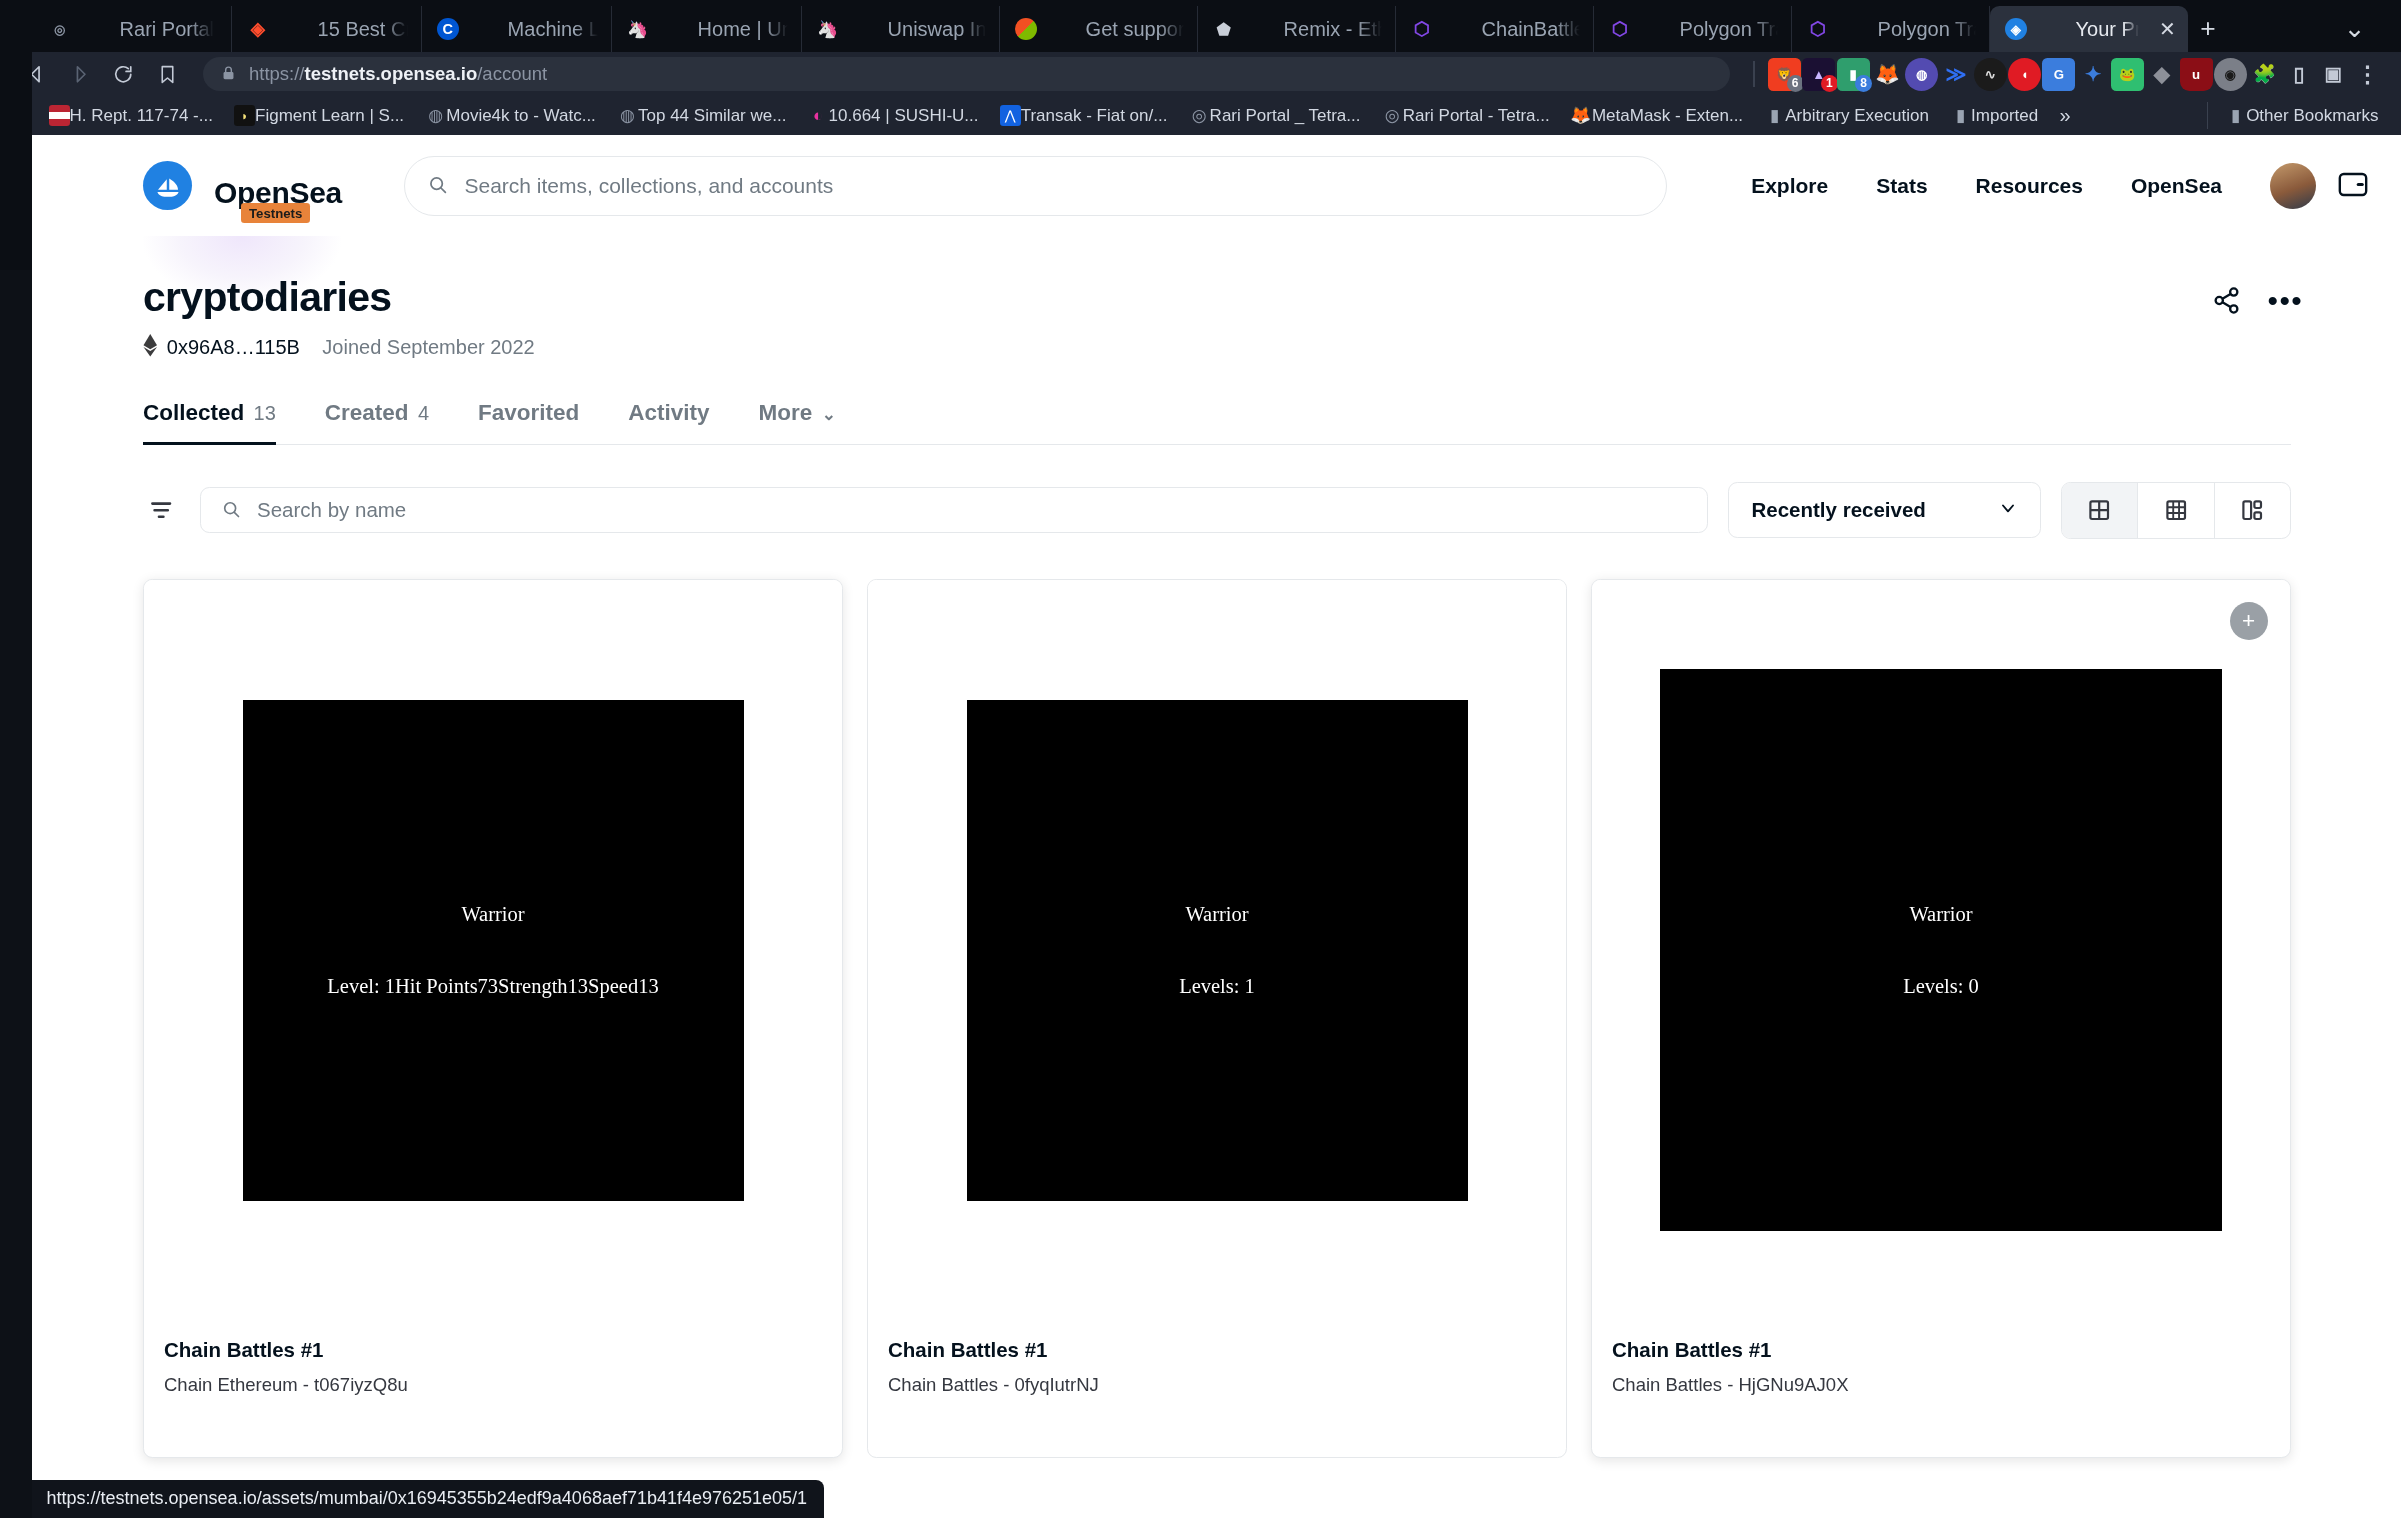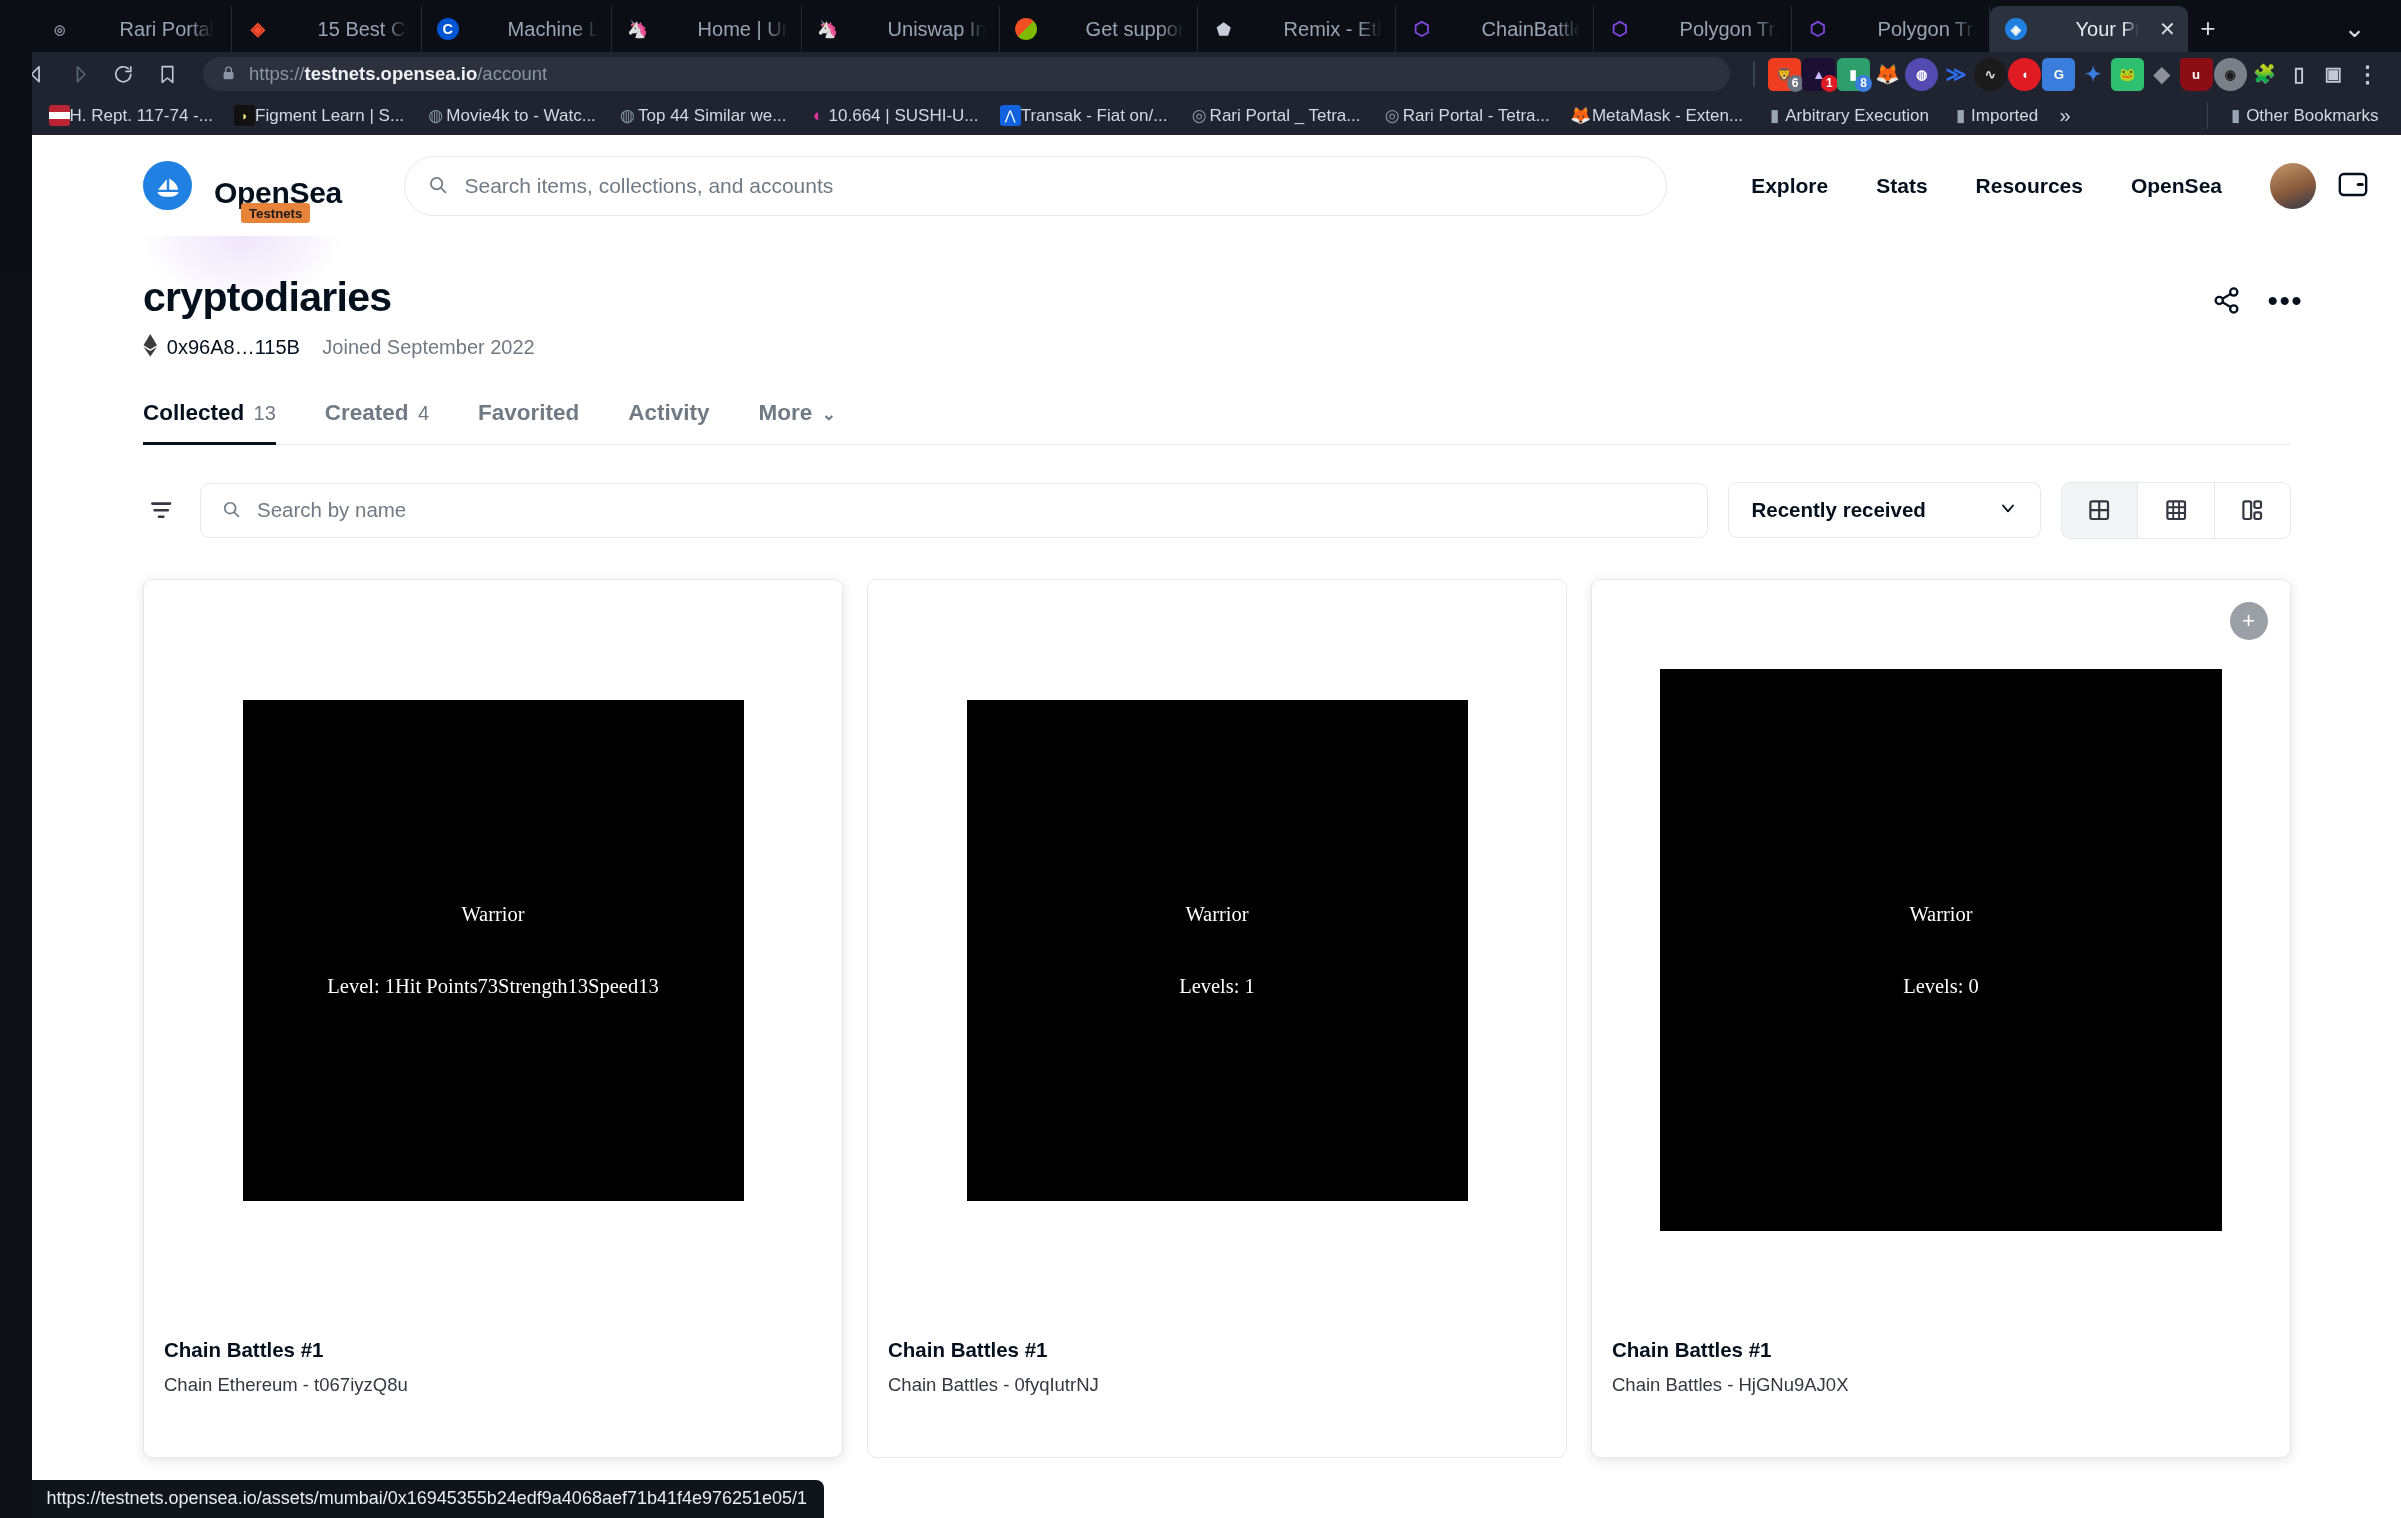--- a/index.html
+++ b/index.html
@@ -179,21 +179,21 @@
   .ptab .chev { font-size: 17px; }
 
   .filterbar {
     margin: 37px 111px 0 111px;
     display:flex; align-items:center; gap: 20px;
   }
   .filter-btn {
     width: 37px; height:37px; display:flex; align-items:center; justify-content:center;
   }
   .name-search {
-    flex: 1 1 auto; height: 55px; border:1.3px solid #e5e8eb; border-radius: 9.3px;
+    flex: 1 1 auto; height: 46px; border:1.3px solid #e5e8eb; border-radius: 9.3px;
     display:flex; align-items:center; gap: 16px; padding: 0 20px;
   }
   .name-search-ph { font-size: 20.5px; color:#707a83; }
   .sort-select {
     flex: 0 0 313px; height: 56px; border:1.3px solid #e5e8eb; border-radius: 9.3px;
     display:flex; align-items:center; justify-content:space-between;
     padding: 0 22.5px; font-size: 20.5px; font-weight:700; color:#04111d;
   }
   .viewmodes {
     flex: 0 0 230px; height: 57px; border:1.3px solid #e5e8eb; border-radius: 9.3px;

